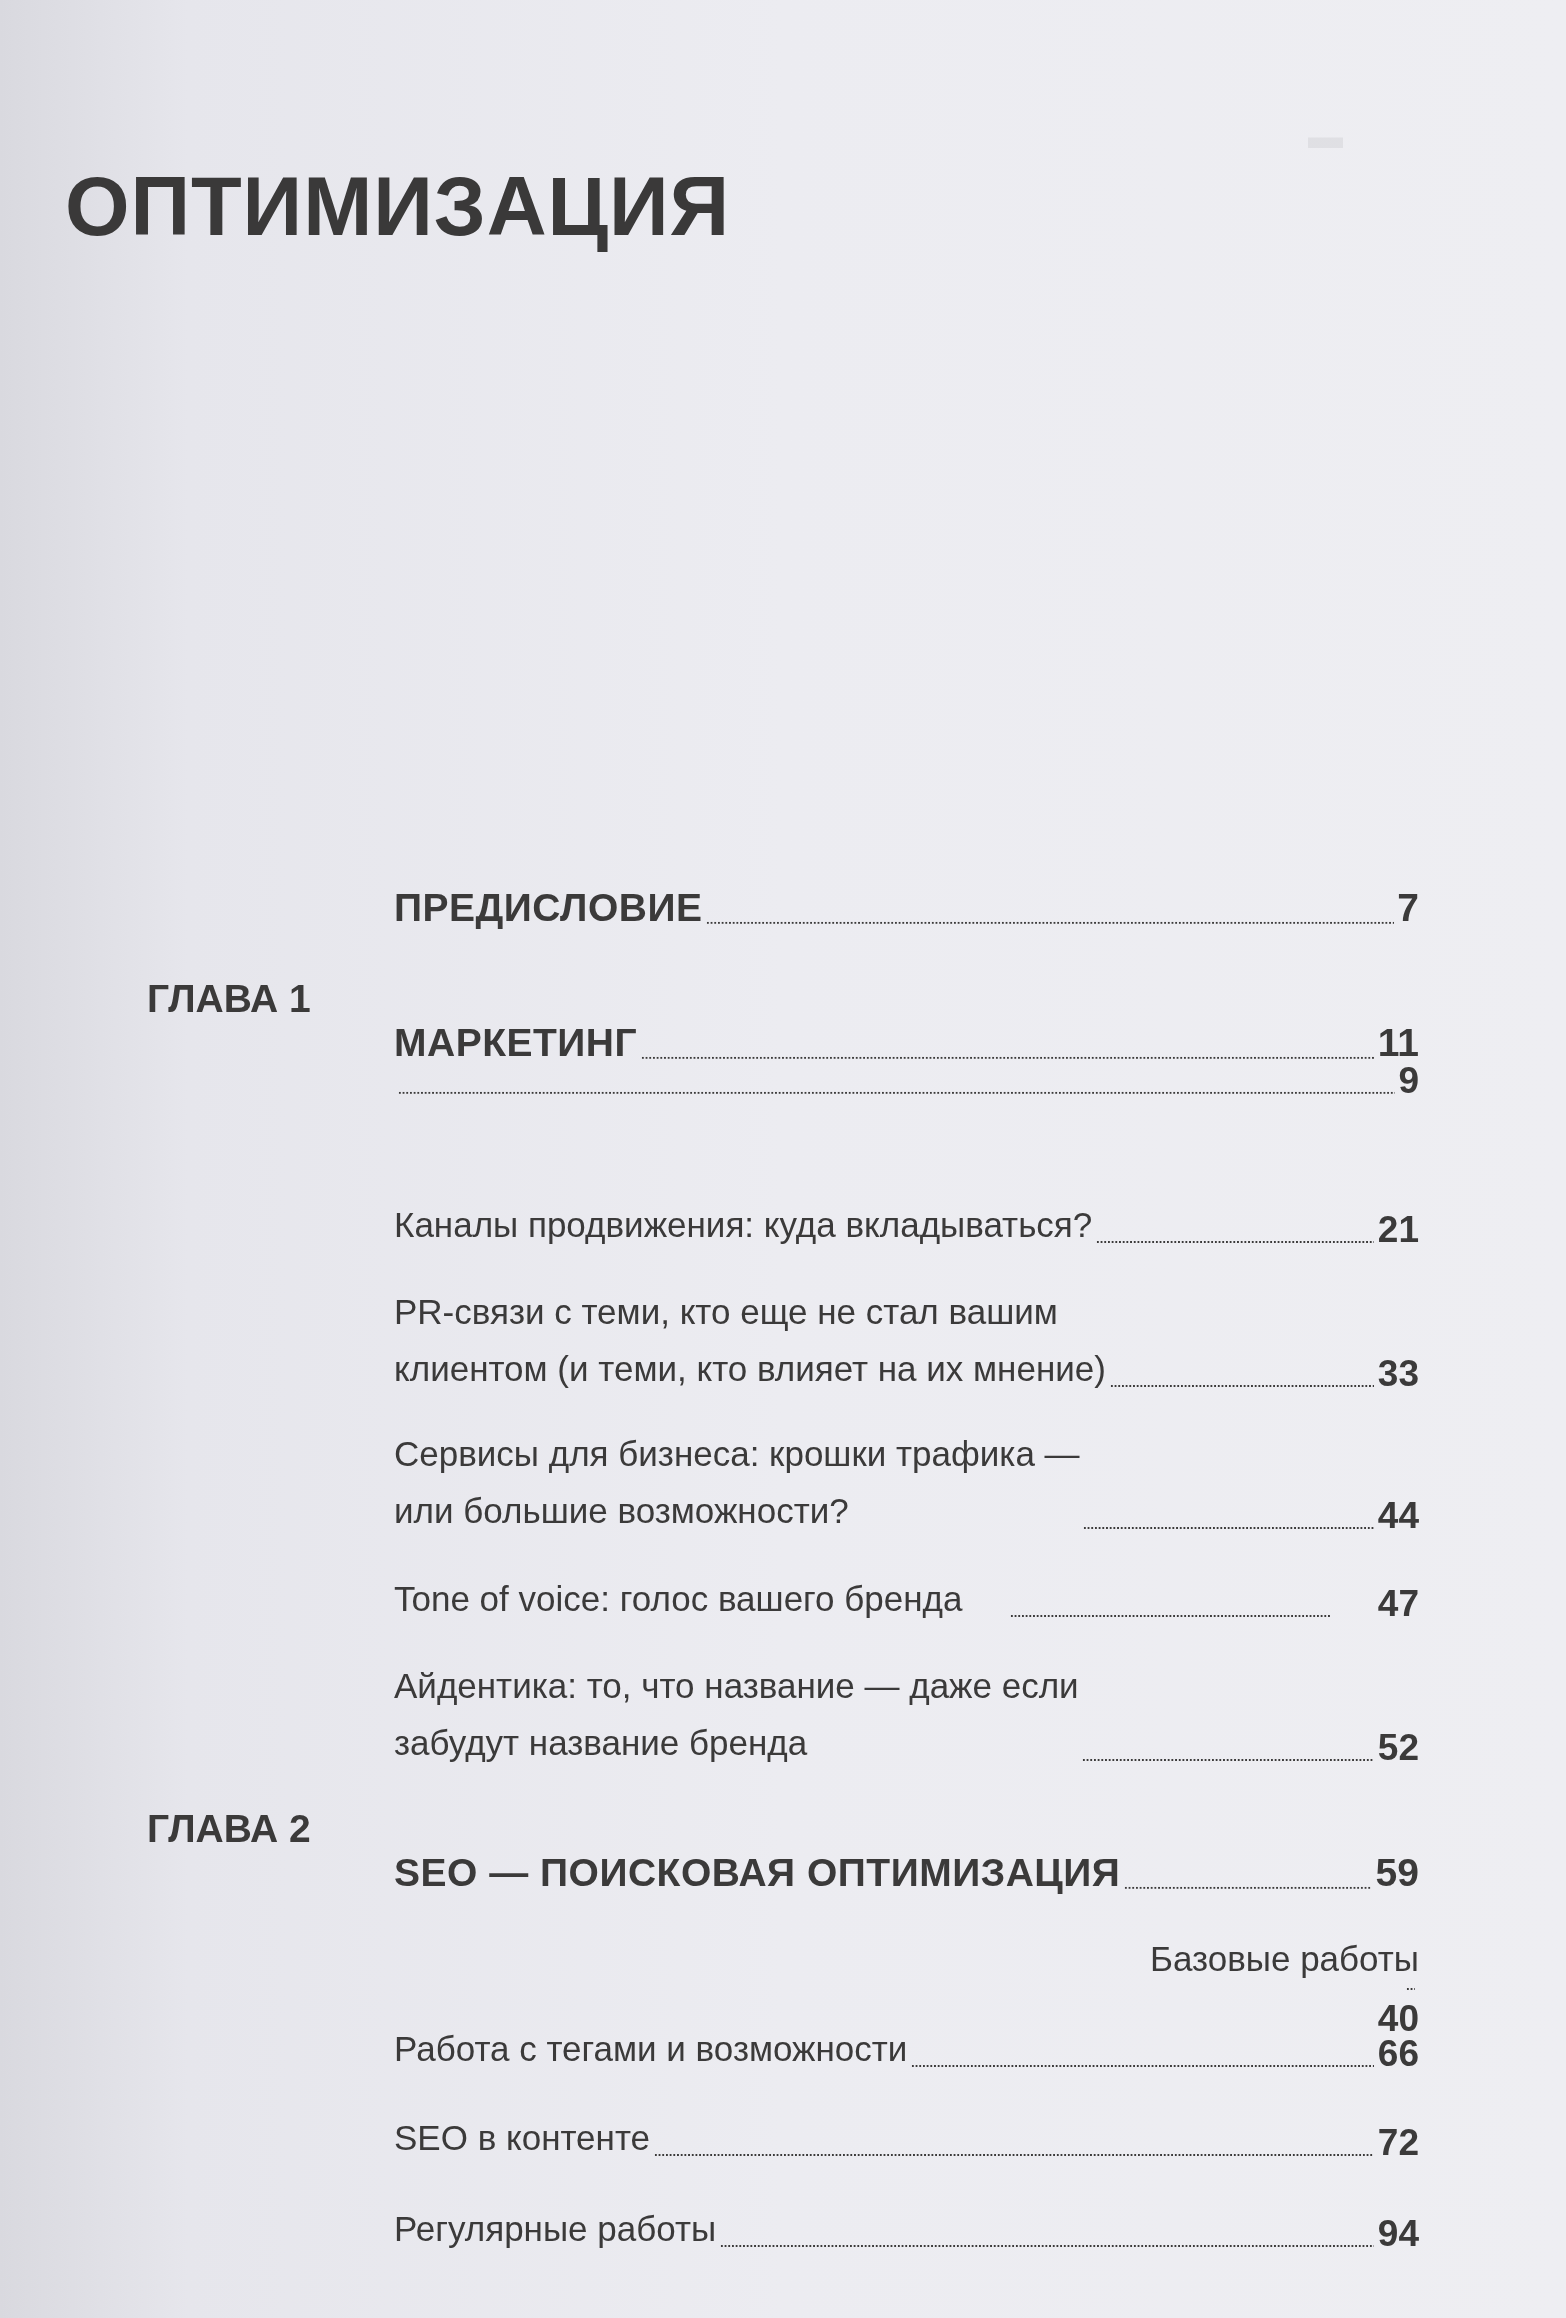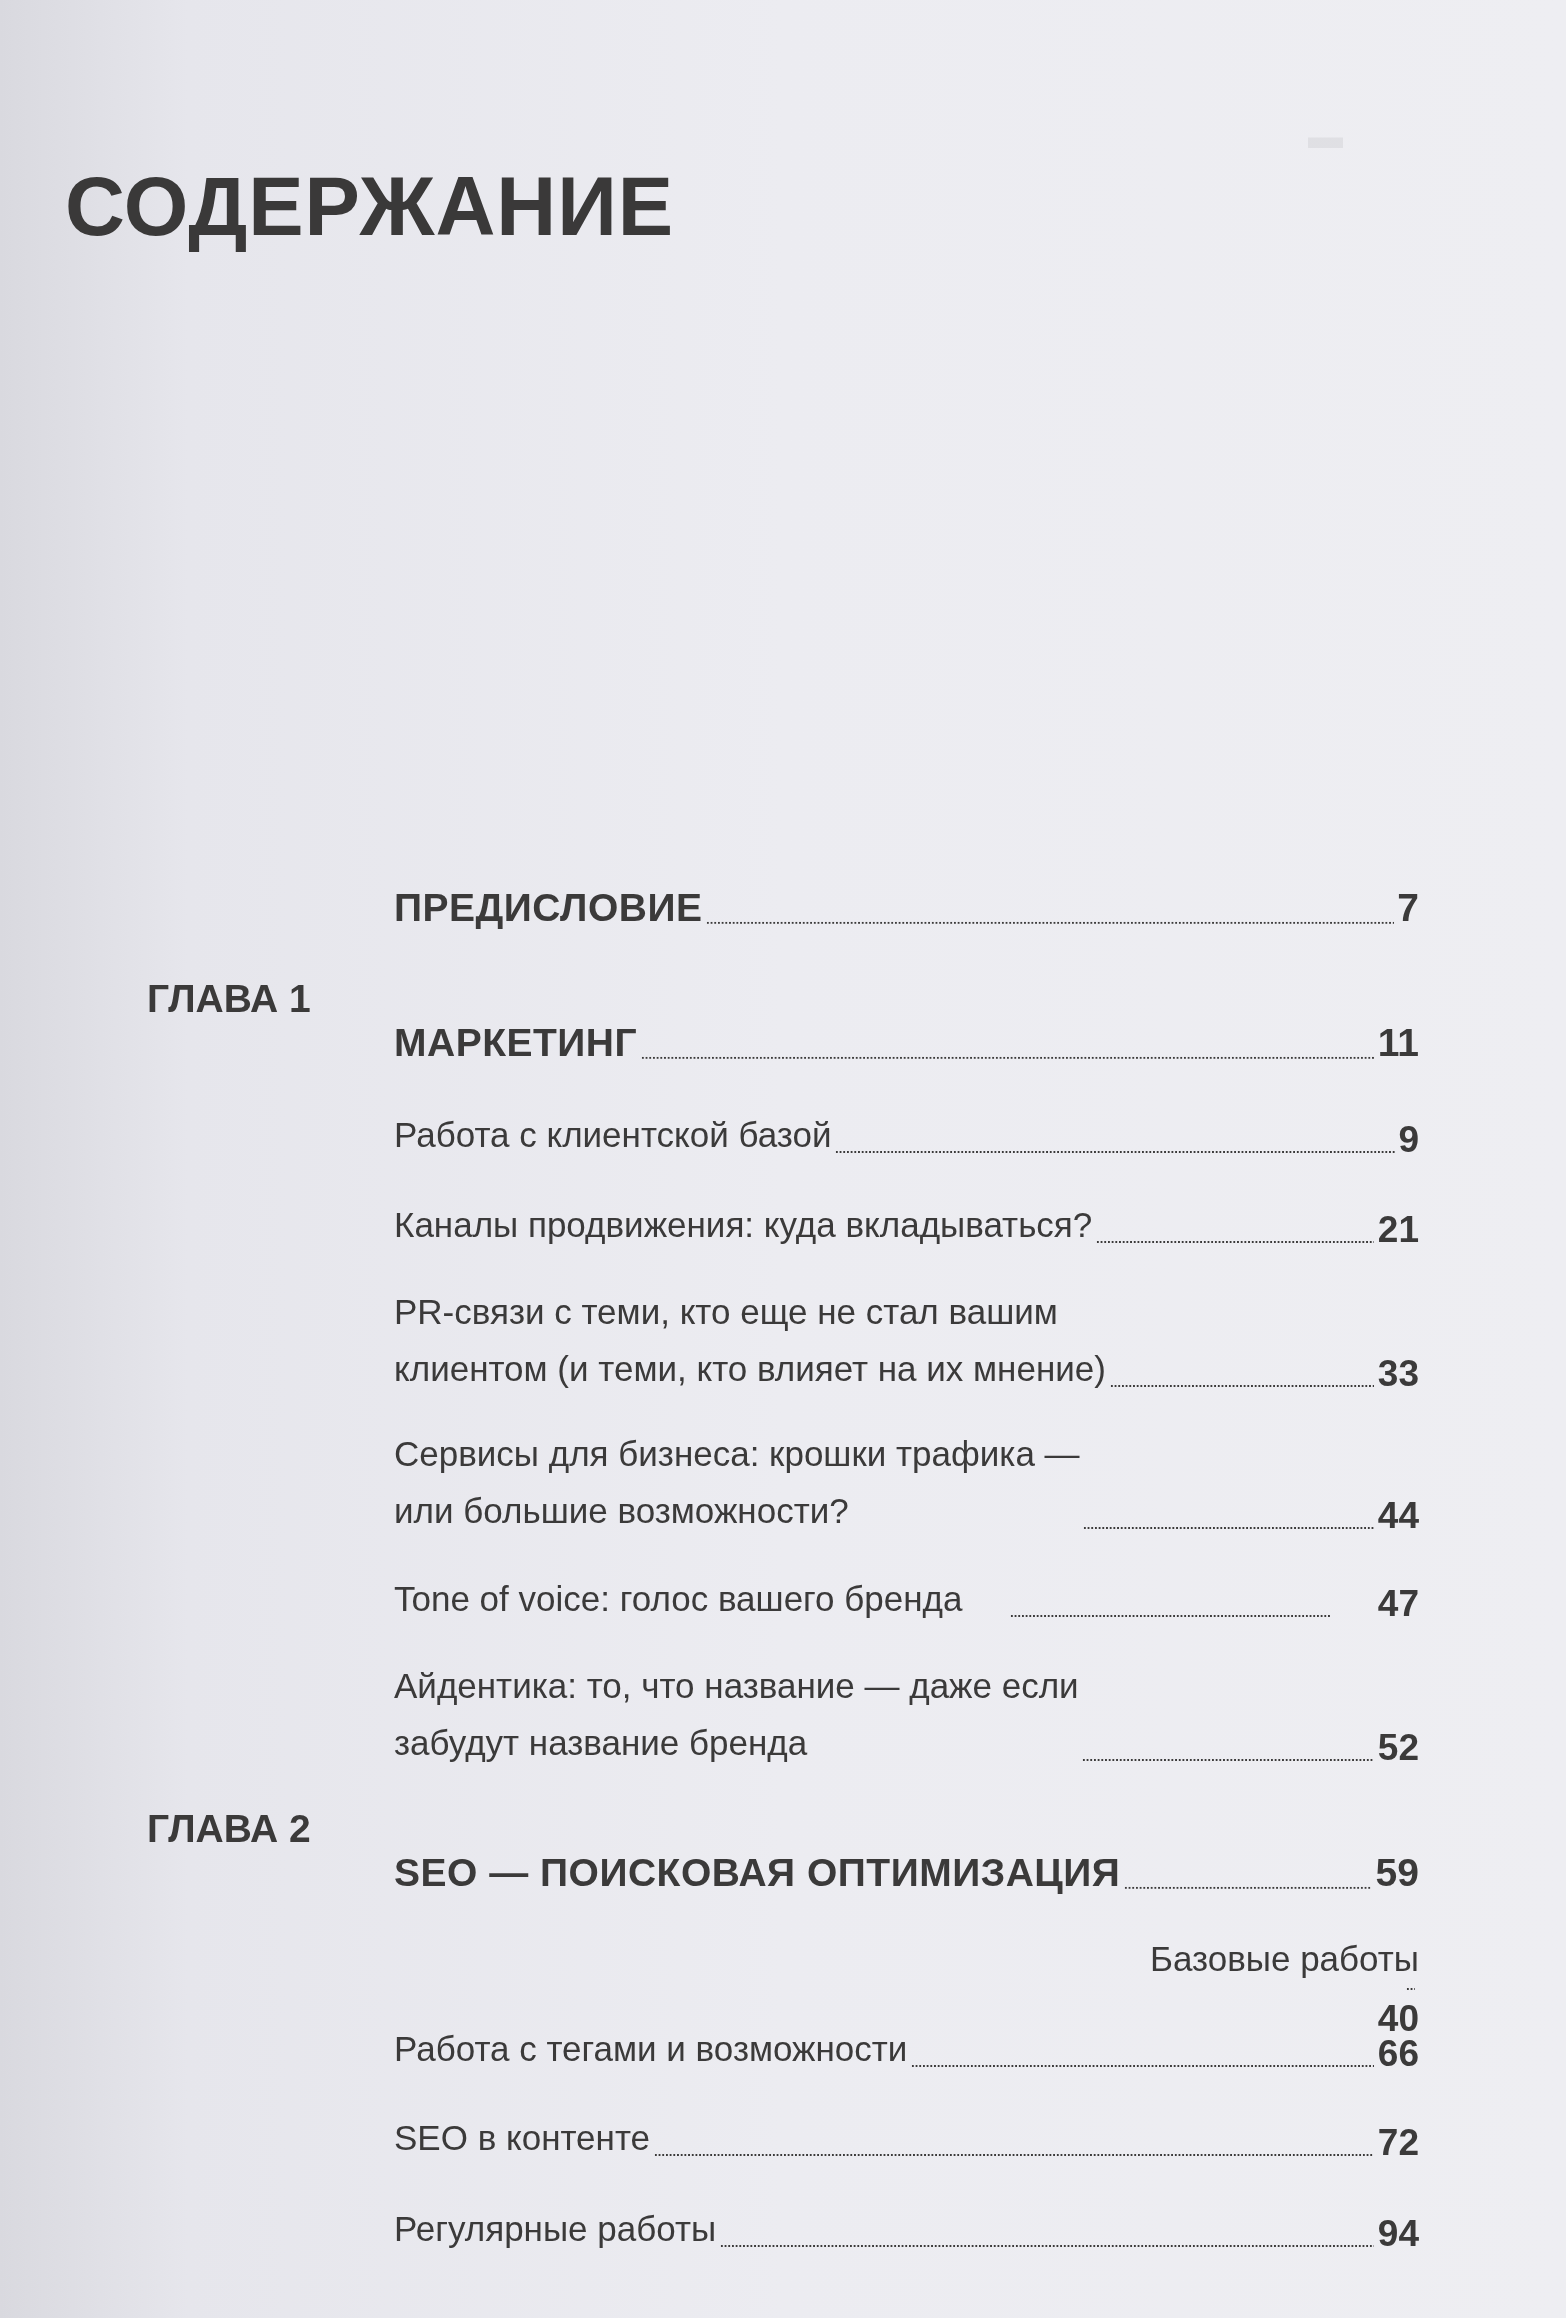--- a/index.html
+++ b/index.html
@@ -93,37 +93,36 @@
       margin-bottom: 0;
     }
   </style>
 </head>
 <body>
 
 <div class="page">
 
   <div class="ghost" style="left:1308px; top:116px; font-size:35px; font-weight:700;">▬</div>
 
-  <h1 class="title">СОДЕРЖАНИЕ</h1>
+  <h1 class="title">ОПТИМИЗАЦИЯ</h1>
 
   <div class="entry major" style="top:844px;">
     <span class="text">ПРЕДИСЛОВИЕ</span>
     <span class="leader"></span>
     <span class="page-num">7</span>
   </div>
 
   <div class="chapter-label" style="top:979px;">ГЛАВА 1</div>
   <div class="entry major" style="top:979px;">
     <span class="text">МАРКЕТИНГ</span>
     <span class="leader"></span>
     <span class="page-num">11</span>
   </div>
 
   <div class="entry" style="top:1062px;">
-    <span class="text">Работа с клиентской базой</span>
     <span class="leader"></span>
     <span class="page-num">9</span>
   </div>
 
   <div class="entry" style="top:1152px;">
     <span class="text">Каналы продвижения: куда вкладываться?</span>
     <span class="leader"></span>
     <span class="page-num">21</span>
   </div>
 

